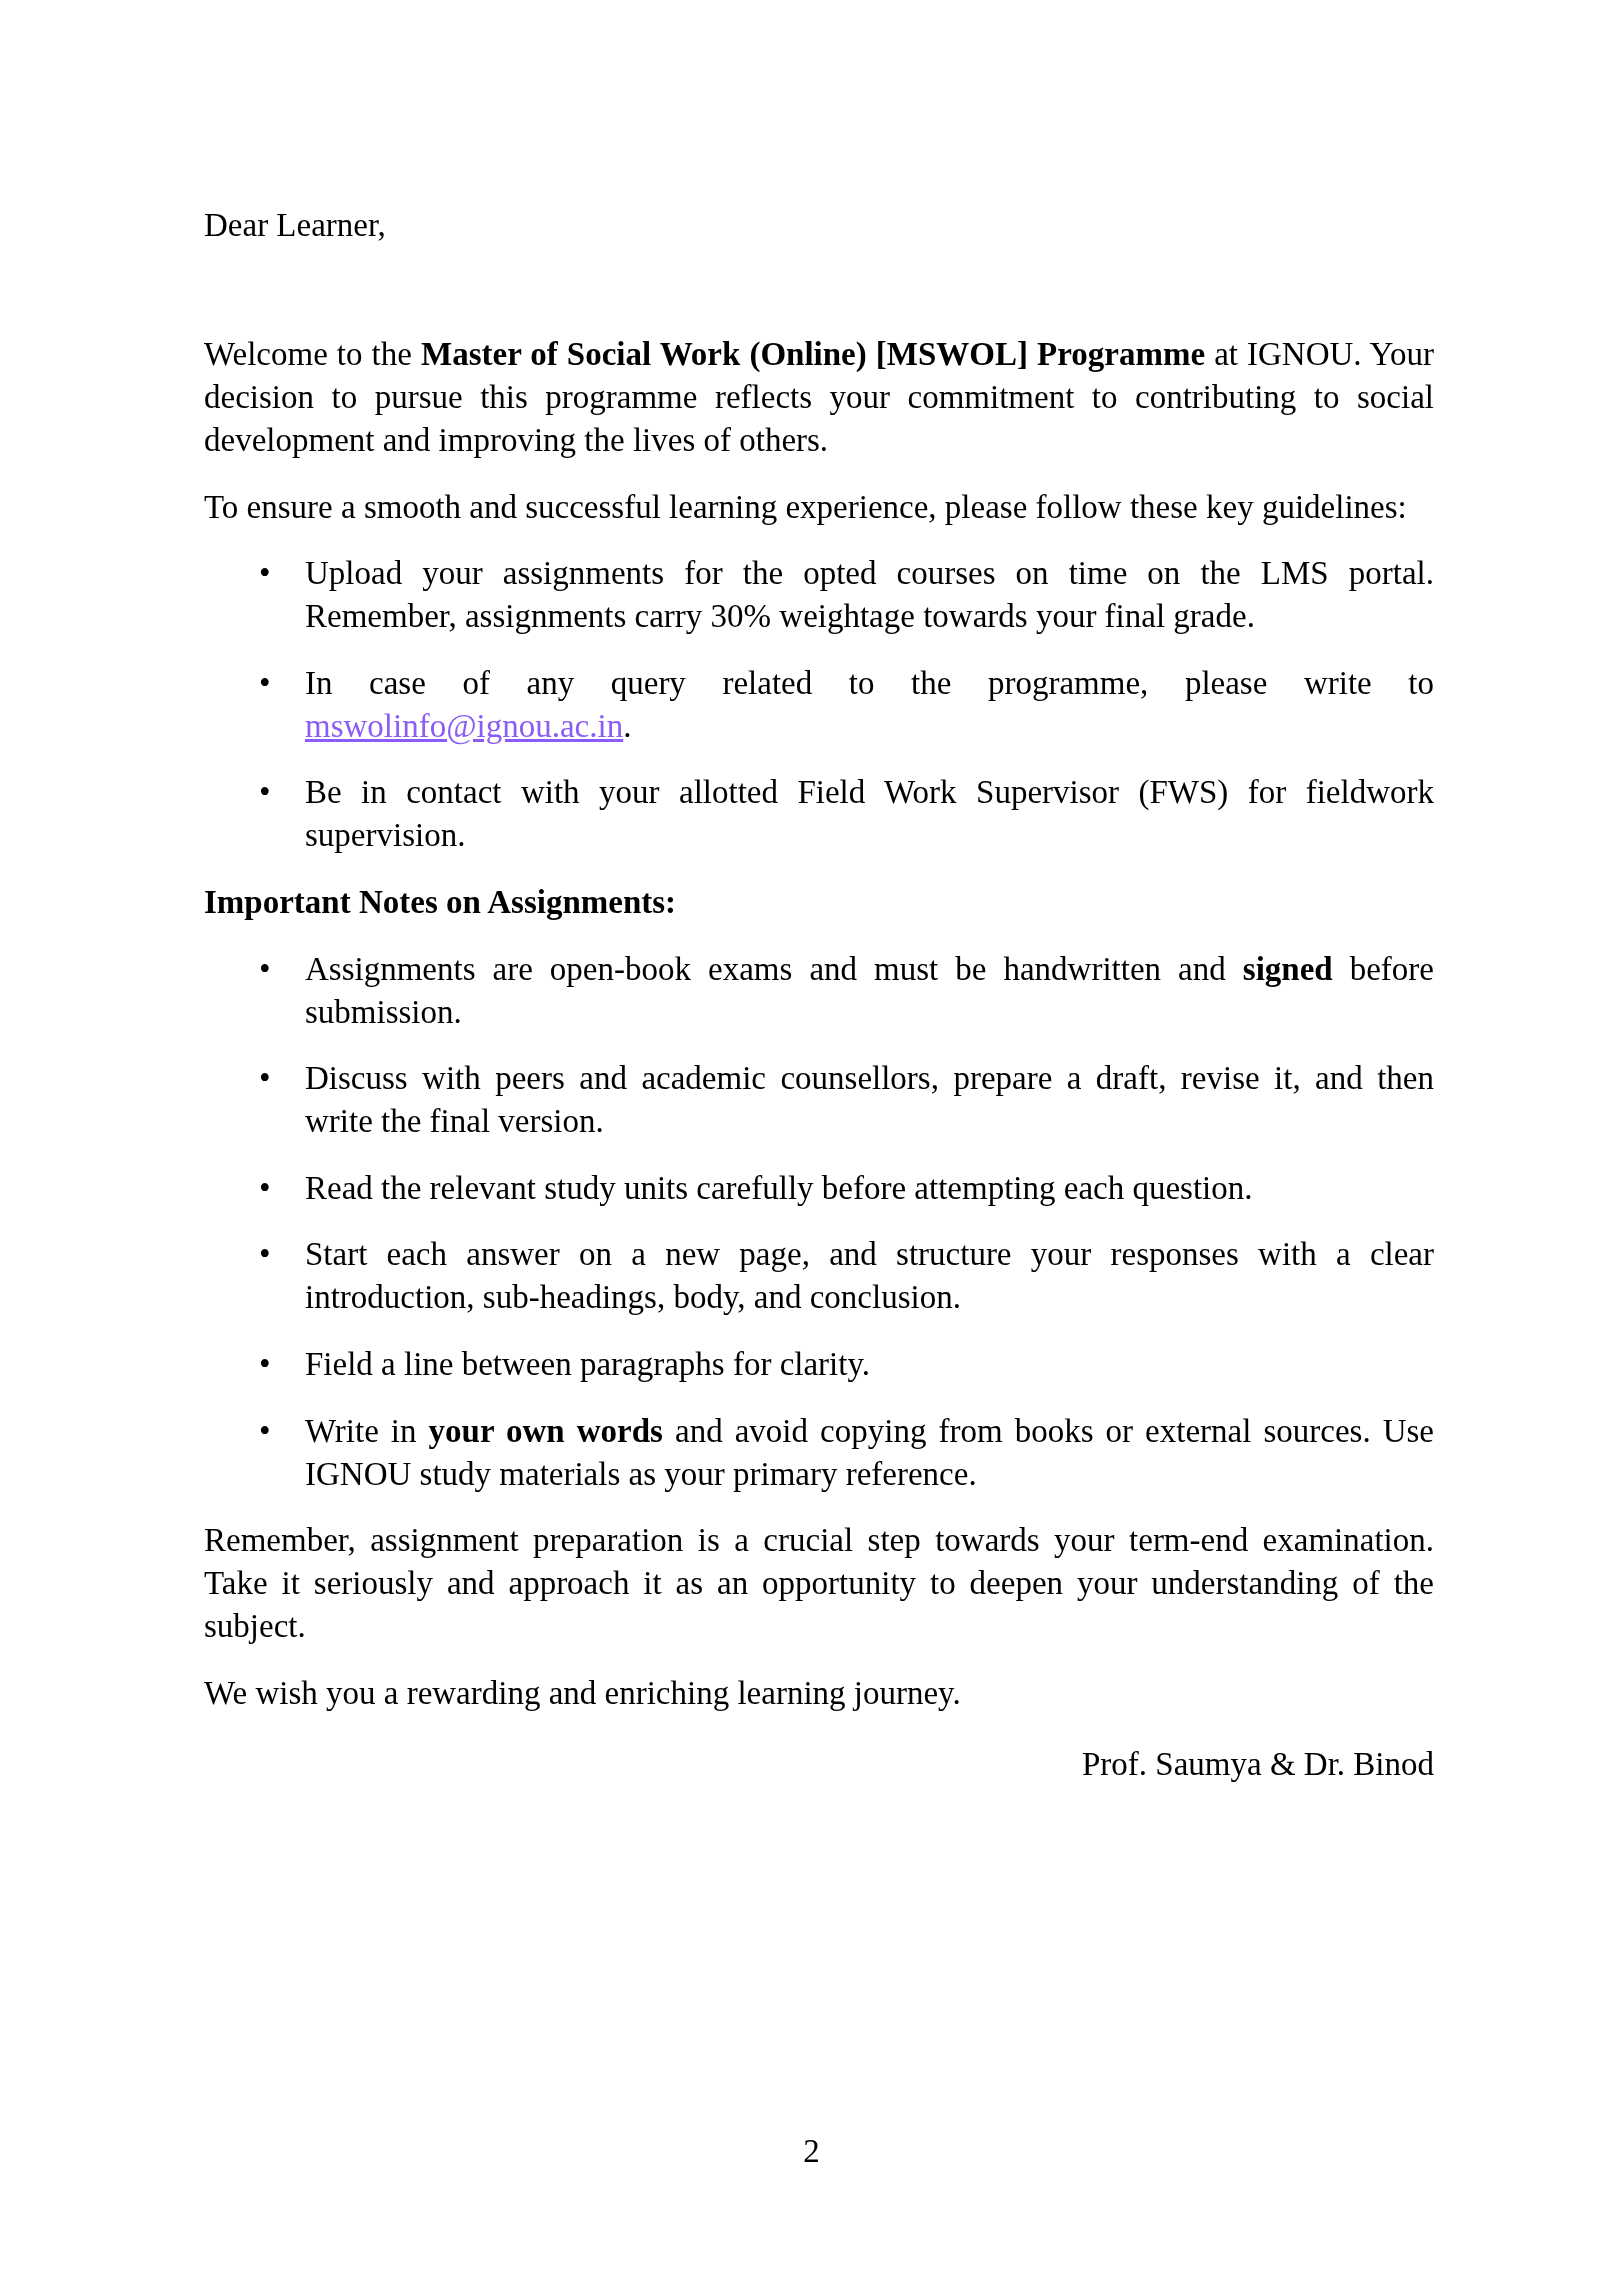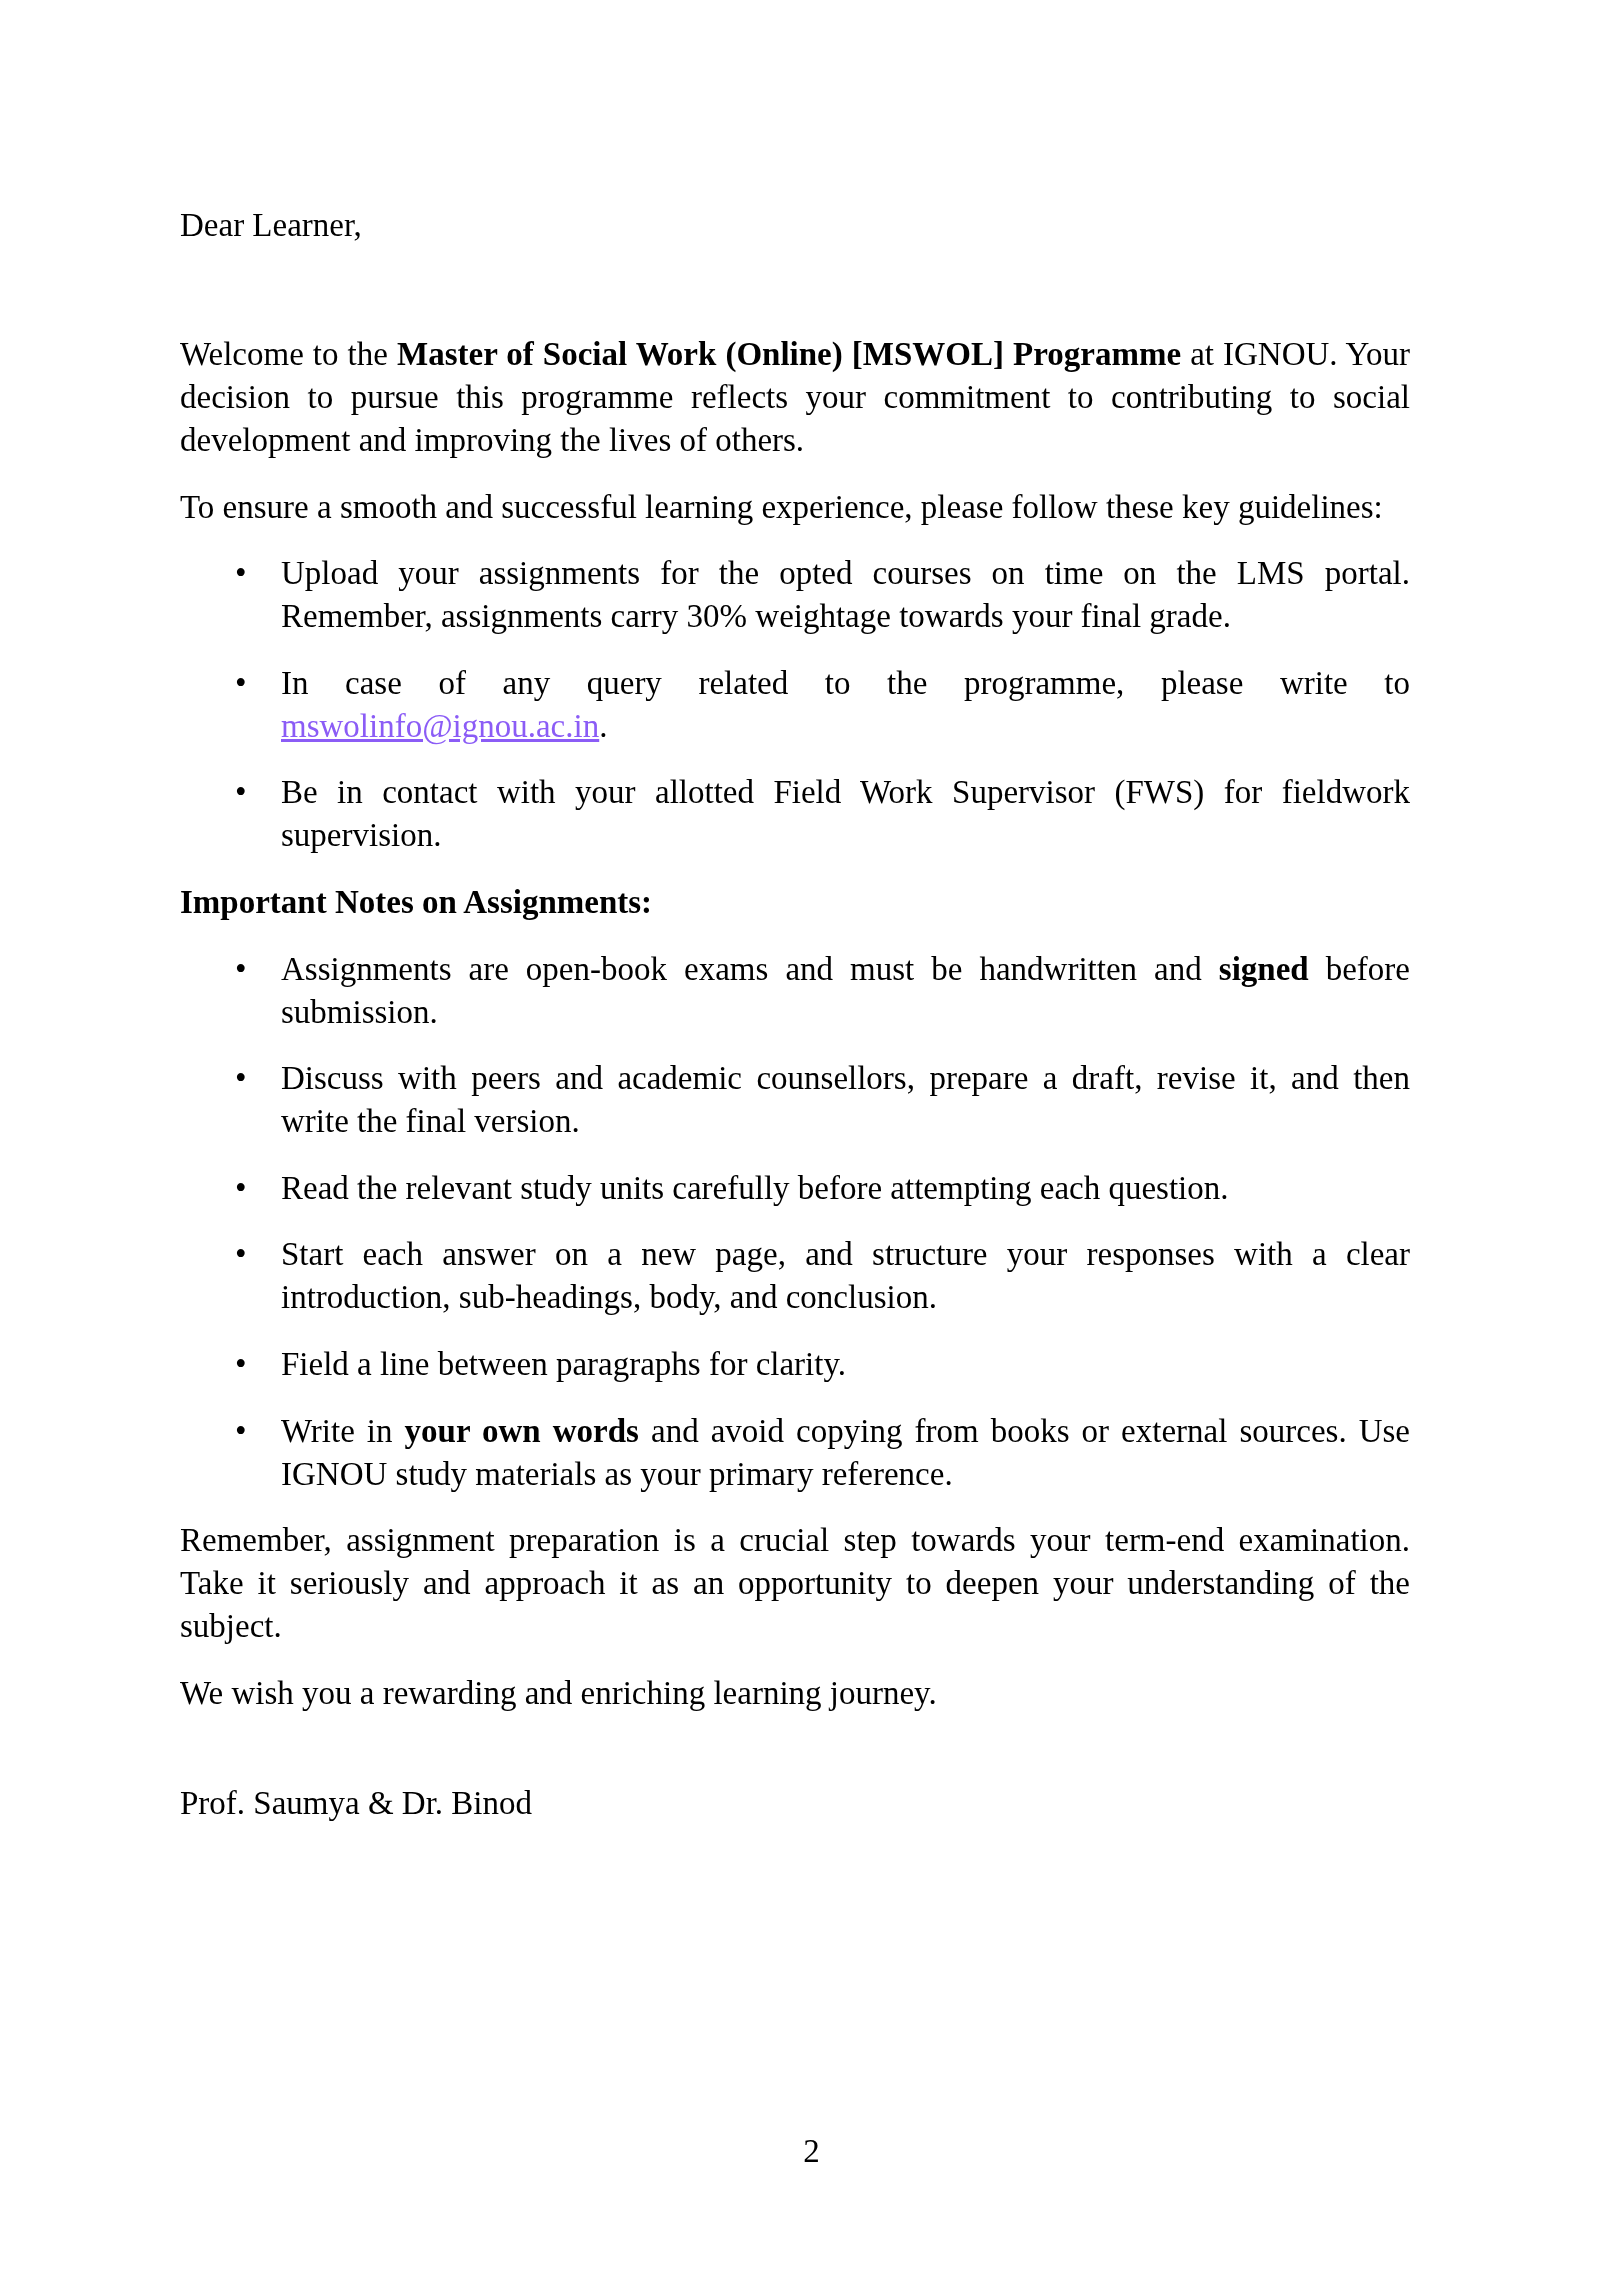--- a/index.html
+++ b/index.html
@@ -12,21 +12,21 @@
     height: 2295px;
     position: relative;
     font-family: "Liberation Serif", "DejaVu Serif", serif;
     font-size: 33px;
     line-height: 43px;
     color: #000000;
   }
   .content {
     position: absolute;
     top: 204px;
-    left: 180px;
+    left: 204px;
     width: 1230px;
   }
   p { margin: 0 0 23.6px 0; }
   .salutation { margin-bottom: 86px; }
   .justify { text-align: justify; }
   b { font-weight: bold; }
   ul.bullets {
     margin: 0;
     padding: 0 0 0 101px;
     list-style: none;
@@ -45,21 +45,22 @@
   .notes-heading {
     font-weight: bold;
     margin-bottom: 23.6px;
   }
   a.email {
     color: #8b5cf6;
     text-decoration: underline;
     cursor: pointer;
   }
   .signature {
-    margin-top: 67px;
+    margin-top: 28px;
+    text-align: right;
   }
   .signature div { margin: 0; }
   .page-footer {
     position: absolute;
     bottom: 122px;
     left: 0;
     width: 1623px;
     text-align: center;
   }
 </style>

